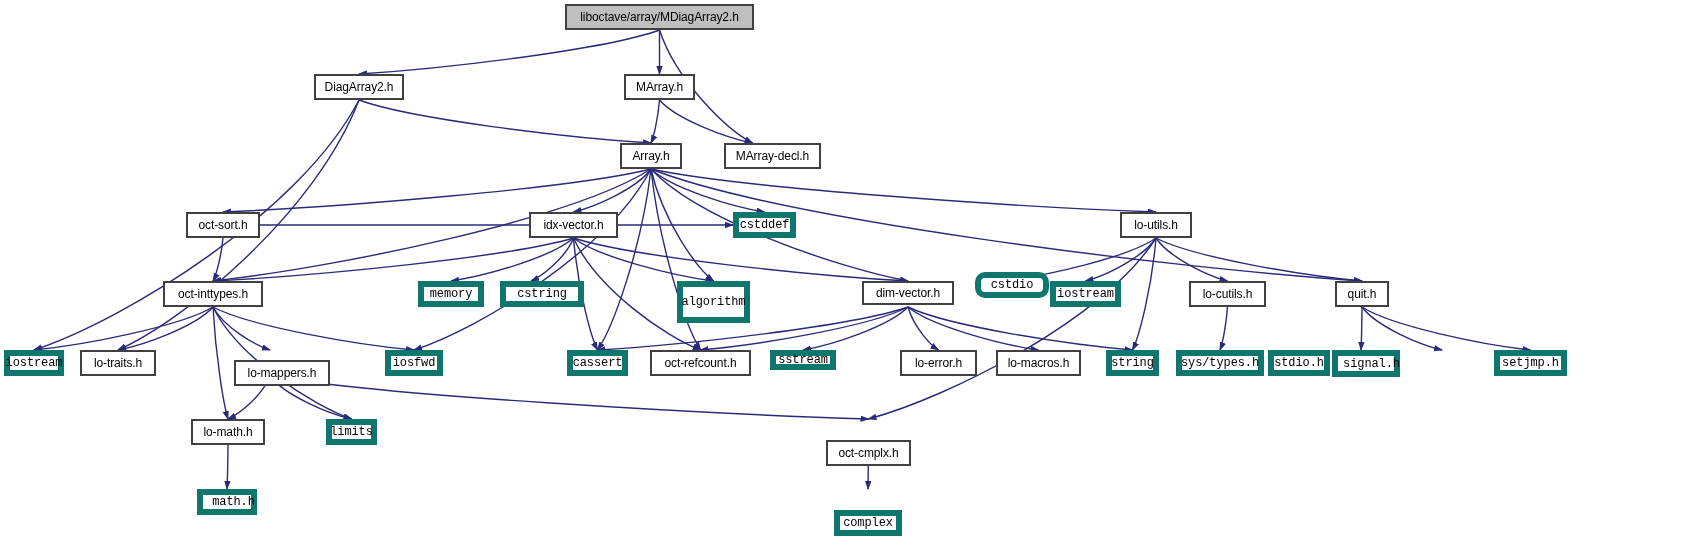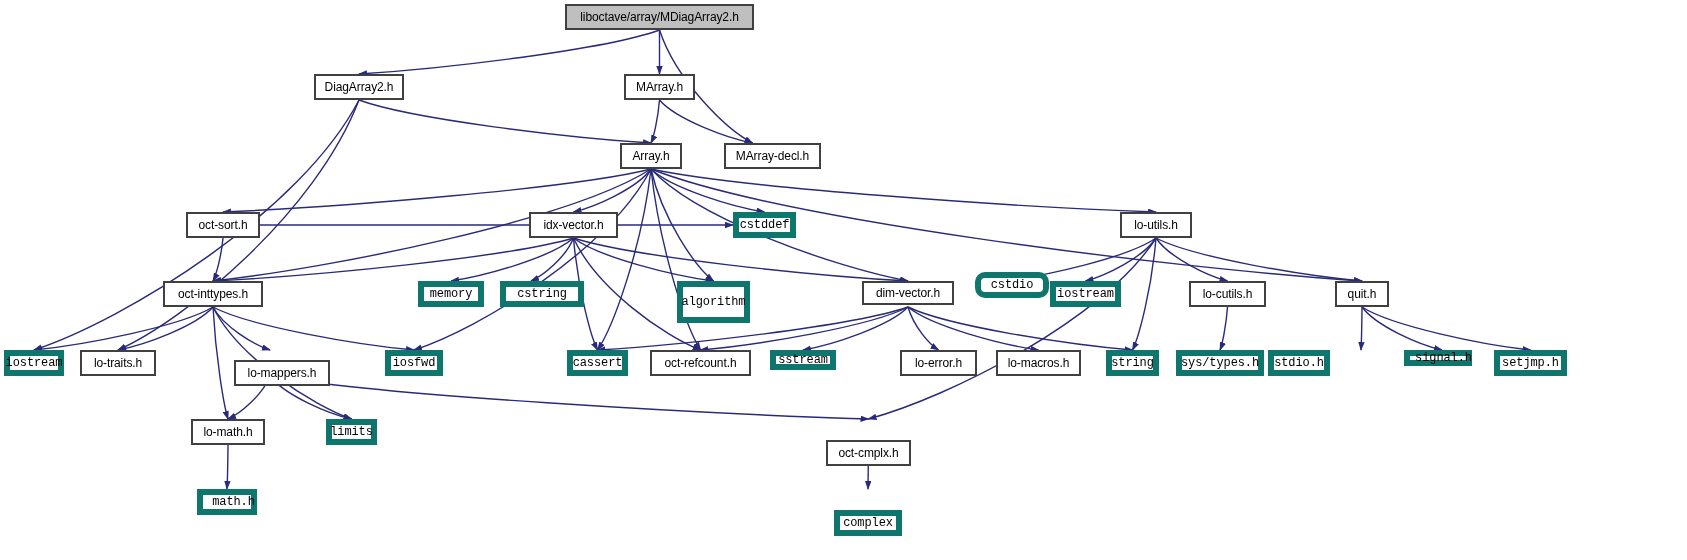--- a/index.html
+++ b/index.html
@@ -202,21 +202,21 @@
       </div>
       <div class="node system" style="left: 1106px; top: 350px; width: 53px; height: 26px;">
         <span class="node-label">string</span>
       </div>
       <div class="node system" style="left: 1176px; top: 350px; width: 88px; height: 26px;">
         <span class="node-label">sys/types.h</span>
       </div>
       <div class="node system" style="left: 1268px; top: 350px; width: 62px; height: 26px;">
         <span class="node-label">stdio.h</span>
       </div>
-      <div class="node system" style="left: 1404px; top: 350px; width: 68px; height: 16px; padding-left: 11px;">
+      <div class="node system" style="left: 1332px; top: 350px; width: 68px; height: 27px; padding-left: 11px;">
         <span class="node-label">signal.h</span>
       </div>
       <div class="node system" style="left: 1494px; top: 350px; width: 73px; height: 26px;">
         <span class="node-label">setjmp.h</span>
       </div>
       <div class="node local" style="left: 191px; top: 419px; width: 74px; height: 26px;">
         <span class="node-label">lo-math.h</span>
       </div>
       <div class="node system" style="left: 326px; top: 419px; width: 51px; height: 26px;">
         <span class="node-label">limits</span>

